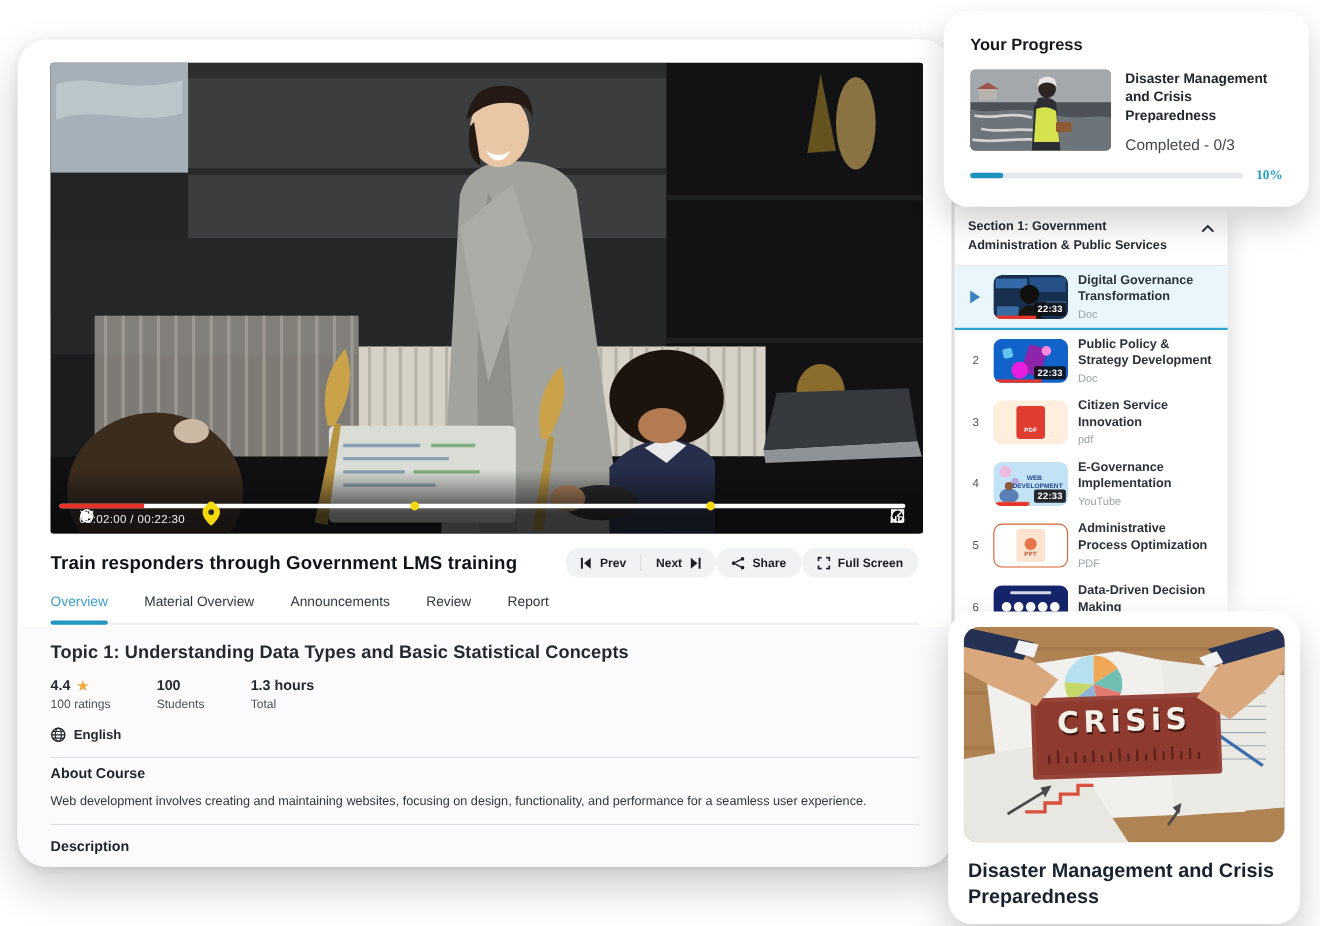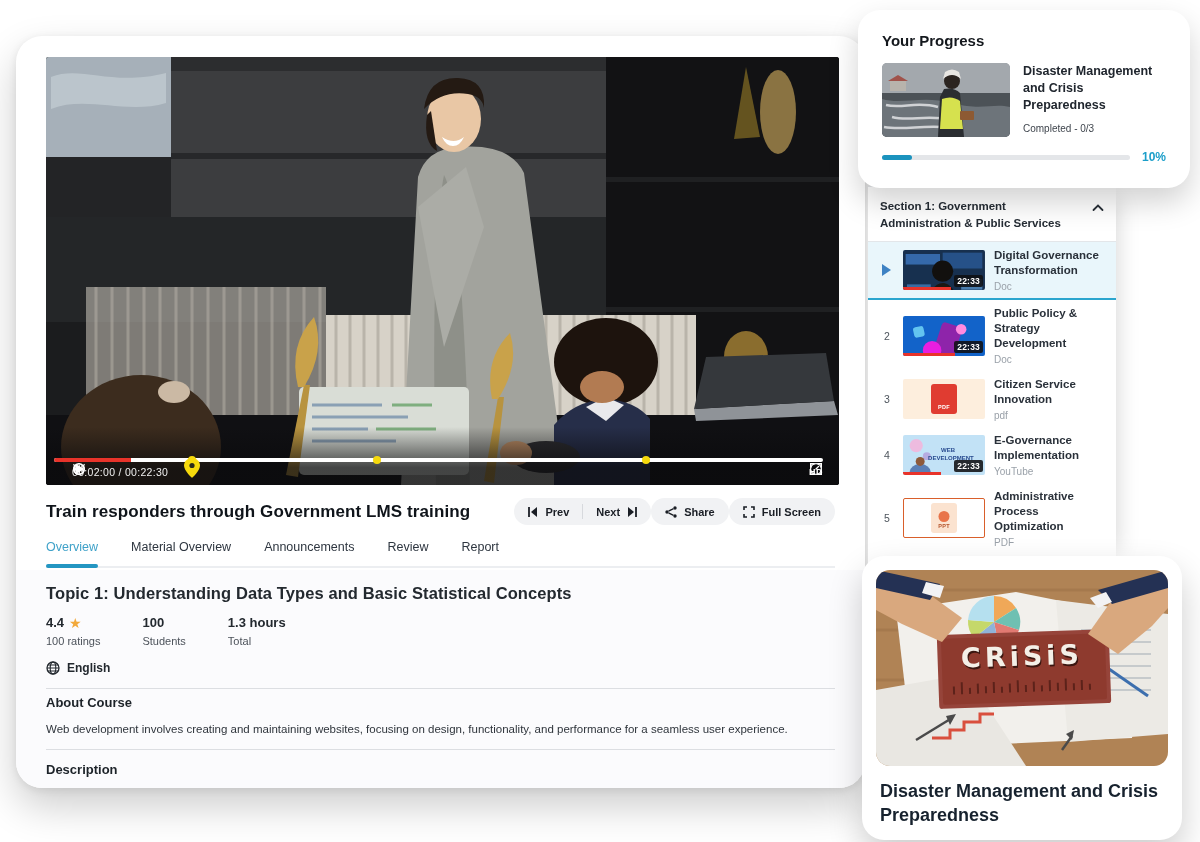--- a/index.html
+++ b/index.html
@@ -71,39 +71,39 @@
     border-bottom:1px solid #dcdee2; }
   .desc-h { font-size:13px; font-weight:700; color:#1d2329; margin-top:12px; }
 
   
   .progress-card { left:858px; top:10px; width:332px; height:178px; border-radius:22px;
     box-shadow:0 14px 30px rgba(0,0,0,.18); padding:22px 24px 0 24px; z-index:5; }
   .pc-head { font-size:15px; font-weight:700; color:#14181d; }
   .pc-row { display:flex; gap:13px; margin-top:14px; }
   .pc-thumb { width:128px; height:74px; border-radius:5px; overflow:hidden; flex:none; position:relative; }
   .pc-title { font-size:12.5px; font-weight:700; color:#20262e; line-height:1.35; }
-  .pc-completed { font-size:10px; color:#3f454d; margin-top:9px; }
+  .pc-completed { font-size:14px; color:#3f454d; margin-top:9px; }
   .pc-bar-row { display:flex; align-items:center; gap:12px; margin-top:13px; }
   .pc-track { flex:1; height:5px; background:#e4e6e9; border-radius:3px; position:relative; }
   .pc-fill { position:absolute; left:0; top:0; bottom:0; background:#1b93be; border-radius:3px; }
-  .pc-pct { font-size:12px; font-weight:700; color:#1b9ec9; }
+  .pc-pct { font-size:12px; font-weight:700; color:#1b9ec9;font-family:Liberation Serif, serif; }
 
   
   .section-panel { left:868px; top:186px; width:248px; height:379px; background:#fff;
     box-shadow:14px 0 22px -14px rgba(0,0,0,.18); z-index:2; position:absolute; }
   .sec-head { display:flex; align-items:flex-start; justify-content:space-between;
     padding:11px 12px 10px 12px; border-top:1px solid #e3e6e9; border-bottom:1px solid #e3e6e9; }
   .sec-title { font-size:11.5px; font-weight:700; color:#262d35; line-height:1.45; width:198px; }
   .chev { width:12px; height:12px; margin-top:4px; cursor:pointer; flex:none; }
   .item { display:flex; align-items:center; gap:9px; padding:6px 10px 6px 12px; min-height:52px; cursor:pointer; }
   .item.active { background:#e9f6fb; border-bottom:2px solid #2ba5ce; }
   .item-num { width:14px; font-size:10.5px; color:#4d545c; text-align:center; flex:none; }
   .play-tri { width:0; height:0; border-left:9px solid #3e82c4; border-top:6px solid transparent;
     border-bottom:6px solid transparent; margin:0 3px 0 2px; flex:none; }
-  .thumb { width:82px; height:40px; border-radius:2px; overflow:hidden; position:relative; flex:none; }
+  .thumb { width:68px; height:40px; border-radius:8px; overflow:hidden; position:relative; flex:none; }
   .thumb svg { position:absolute; inset:0; }
   .badge { position:absolute; right:2px; bottom:3px; background:rgba(15,15,18,.88); color:#fff;
     font-size:8.5px; font-weight:700; padding:1px 3px; border-radius:2px; letter-spacing:.2px; }
   .redstrip { position:absolute; left:0; bottom:0; height:3px; background:#e8332a; }
   .it-txt { flex:1; min-width:0; }
   .it-title { font-size:11.5px; font-weight:700; color:#2a313a; line-height:1.3; }
   .it-type { font-size:10px; color:#9aa1a9; margin-top:3px; }
   .sec-foot { border-bottom:1px solid #e3e6e9; margin-top:4px; }
   .doc-ic { position:absolute; left:50%; top:50%; transform:translate(-50%,-50%);
     width:26px; height:30px; border-radius:3px; }

